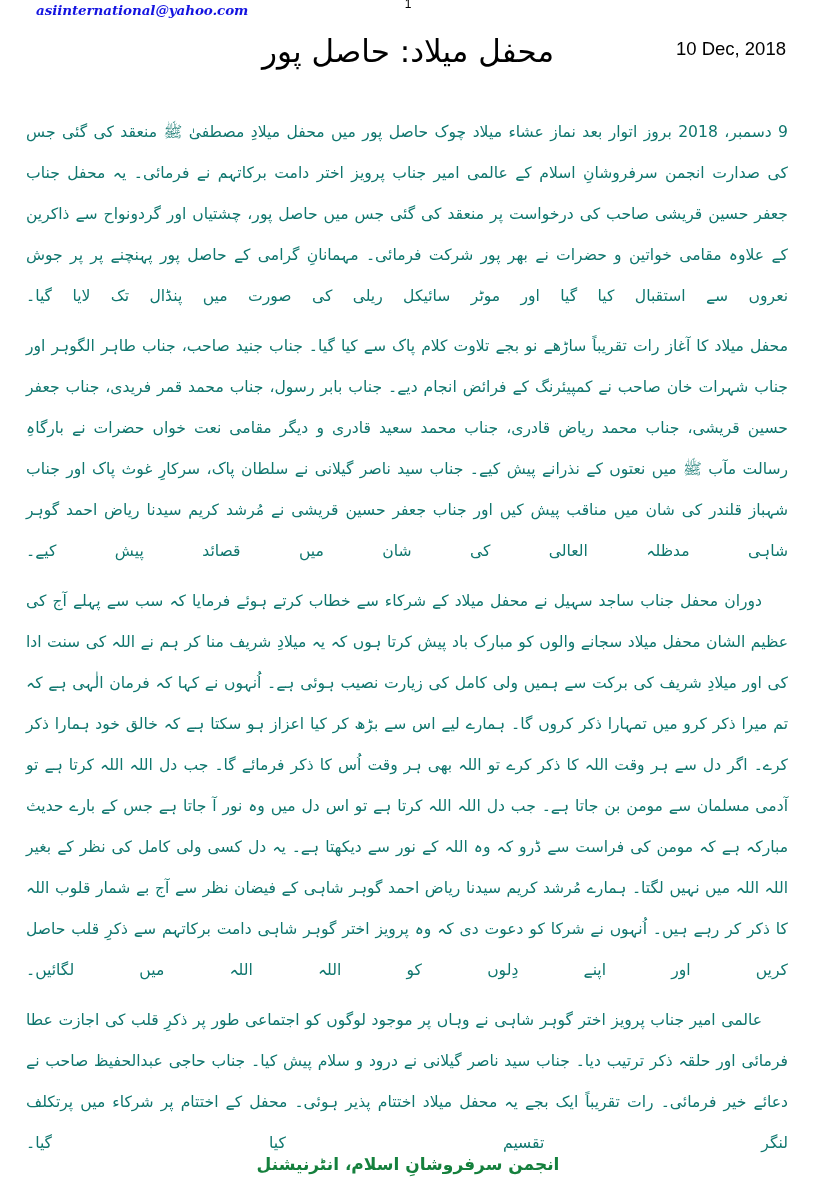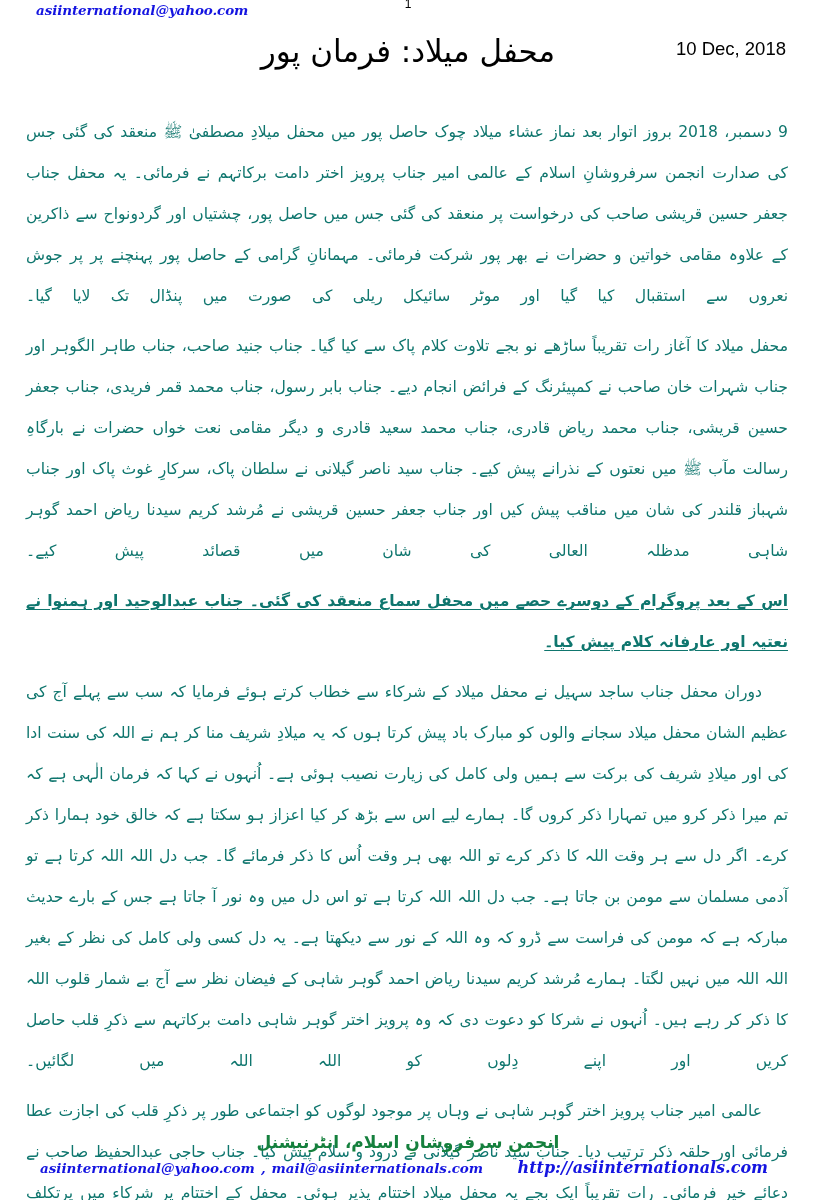--- a/index.html
+++ b/index.html
@@ -179,42 +179,35 @@
   <div class="header">
 
     <div class="hdr-email">asiinternational@yahoo.com</div>
 
     <div class="hdr-bismillah-wrap">
       <span class="hdr-pagenum">1</span>
     </div>
 
     <div class="hdr-date">10 Dec, 2018</div>
 
-    <div class="hdr-title">محفل میلاد:  فرمان پور</div>
+    <div class="hdr-title">محفل میلاد:  حاصل پور</div>
   </div>
 
   <div class="body-area">
 
     <p class="para">9 دسمبر، 2018 بروز اتوار بعد نماز عشاء میلاد چوک حاصل پور میں محفل میلادِ مصطفیٰ ﷺ منعقد کی گئی جس کی صدارت انجمن سرفروشانِ اسلام کے عالمی امیر جناب پرویز اختر دامت برکاتہم نے فرمائی۔ یہ محفل  جناب جعفر حسین قریشی صاحب کی درخواست پر منعقد کی گئی جس میں حاصل پور، چشتیاں اور گردونواح سے ذاکرین کے علاوہ مقامی خواتین و حضرات نے بھر پور شرکت فرمائی۔ مہمانانِ گرامی کے حاصل پور پہنچنے پر پر جوش نعروں سے استقبال کیا گیا اور موٹر سائیکل ریلی کی صورت میں پنڈال تک لایا گیا۔</p>
 
     <p class="para">محفل میلاد کا آغاز رات تقریباً ساڑھے نو بجے تلاوت کلام پاک سے کیا گیا۔ جناب جنید صاحب، جناب طاہر الگوہر اور جناب شہرات خان صاحب نے کمپیئرنگ کے فرائض انجام دیے۔ جناب بابر رسول، جناب محمد قمر فریدی، جناب جعفر حسین قریشی، جناب محمد ریاض قادری، جناب محمد سعید قادری و دیگر مقامی نعت خواں حضرات نے بارگاہِ رسالت مآب ﷺ میں نعتوں کے نذرانے پیش کیے۔ جناب سید ناصر گیلانی نے سلطان پاک، سرکارِ غوث پاک اور جناب شہباز قلندر  کی شان میں مناقب پیش کیں اور جناب جعفر حسین قریشی نے مُرشد کریم سیدنا ریاض احمد گوہر شاہی مدظلہ العالی کی شان میں قصائد پیش کیے۔</p>
 
-    <p class="para bold-underline last-line-right">اس کے بعد پروگرام کے دوسرے حصے میں محفل سماع منعقد کی گئی۔ جناب عبدالوحید اور ہمنوا نے نعتیہ اور عارفانہ کلام پیش کیا۔</p>
 
     <p class="para indent">دوران محفل جناب ساجد سہیل نے محفل میلاد کے شرکاء سے خطاب کرتے ہوئے فرمایا کہ سب سے پہلے آج کی عظیم الشان محفل میلاد سجانے والوں کو  مبارک باد پیش کرتا ہوں کہ یہ میلادِ شریف منا کر ہم نے اللہ کی سنت ادا کی اور میلادِ شریف کی برکت سے ہمیں ولی کامل کی زیارت نصیب ہوئی ہے۔ اُنہوں نے کہا کہ فرمان الٰہی ہے کہ تم میرا ذکر کرو میں تمہارا ذکر کروں گا۔ ہمارے لیے اس سے بڑھ کر کیا اعزاز ہو سکتا ہے کہ خالق خود ہمارا ذکر کرے۔ اگر دل سے ہر وقت اللہ کا ذکر کرے تو اللہ بھی ہر وقت اُس کا ذکر فرمائے گا۔ جب دل اللہ اللہ کرتا ہے تو آدمی مسلمان سے مومن بن جاتا ہے۔ جب دل اللہ اللہ کرتا ہے تو اس دل میں وہ نور آ جاتا ہے جس کے بارے حدیث مبارکہ ہے کہ مومن کی فراست سے ڈرو کہ وہ اللہ کے نور سے دیکھتا ہے۔ یہ دل کسی ولی کامل کی نظر کے بغیر اللہ اللہ میں نہیں لگتا۔ ہمارے مُرشد کریم سیدنا ریاض احمد گوہر شاہی کے فیضان نظر سے آج بے شمار قلوب اللہ کا ذکر کر رہے ہیں۔   اُنہوں نے شرکا کو دعوت دی کہ وہ پرویز اختر گوہر شاہی دامت برکاتہم سے ذکرِ قلب حاصل کریں اور اپنے دِلوں کو اللہ اللہ میں لگائیں۔</p>
 
     <p class="para indent">عالمی امیر جناب پرویز اختر گوہر شاہی نے وہاں پر موجود لوگوں کو اجتماعی طور پر ذکرِ قلب کی اجازت عطا فرمائی اور حلقہ ذکر ترتیب دیا۔ جناب سید ناصر گیلانی نے درود و سلام پیش کیا۔ جناب حاجی عبدالحفیظ صاحب نے دعائے خیر فرمائی۔ رات تقریباً ایک  بجے یہ محفل میلاد اختتام پذیر ہوئی۔ محفل کے اختتام پر شرکاء میں پرتکلف لنگر تقسیم کیا گیا۔</p>
 
   </div>
 
   <div class="footer">
 
     <div class="foot-org">انجمن سرفروشانِ اسلام، انٹرنیشنل</div>
 
-    <div class="foot-links">
-      <div class="foot-emails">
-        <span>asiinternational@yahoo.com</span><span class="sep">,</span><span>mail@asiinternationals.com</span>
-      </div>
-      <div class="foot-url">http://asiinternationals.com</div>
-    </div>
   </div>
 
 </div>
 
 </body></html>

